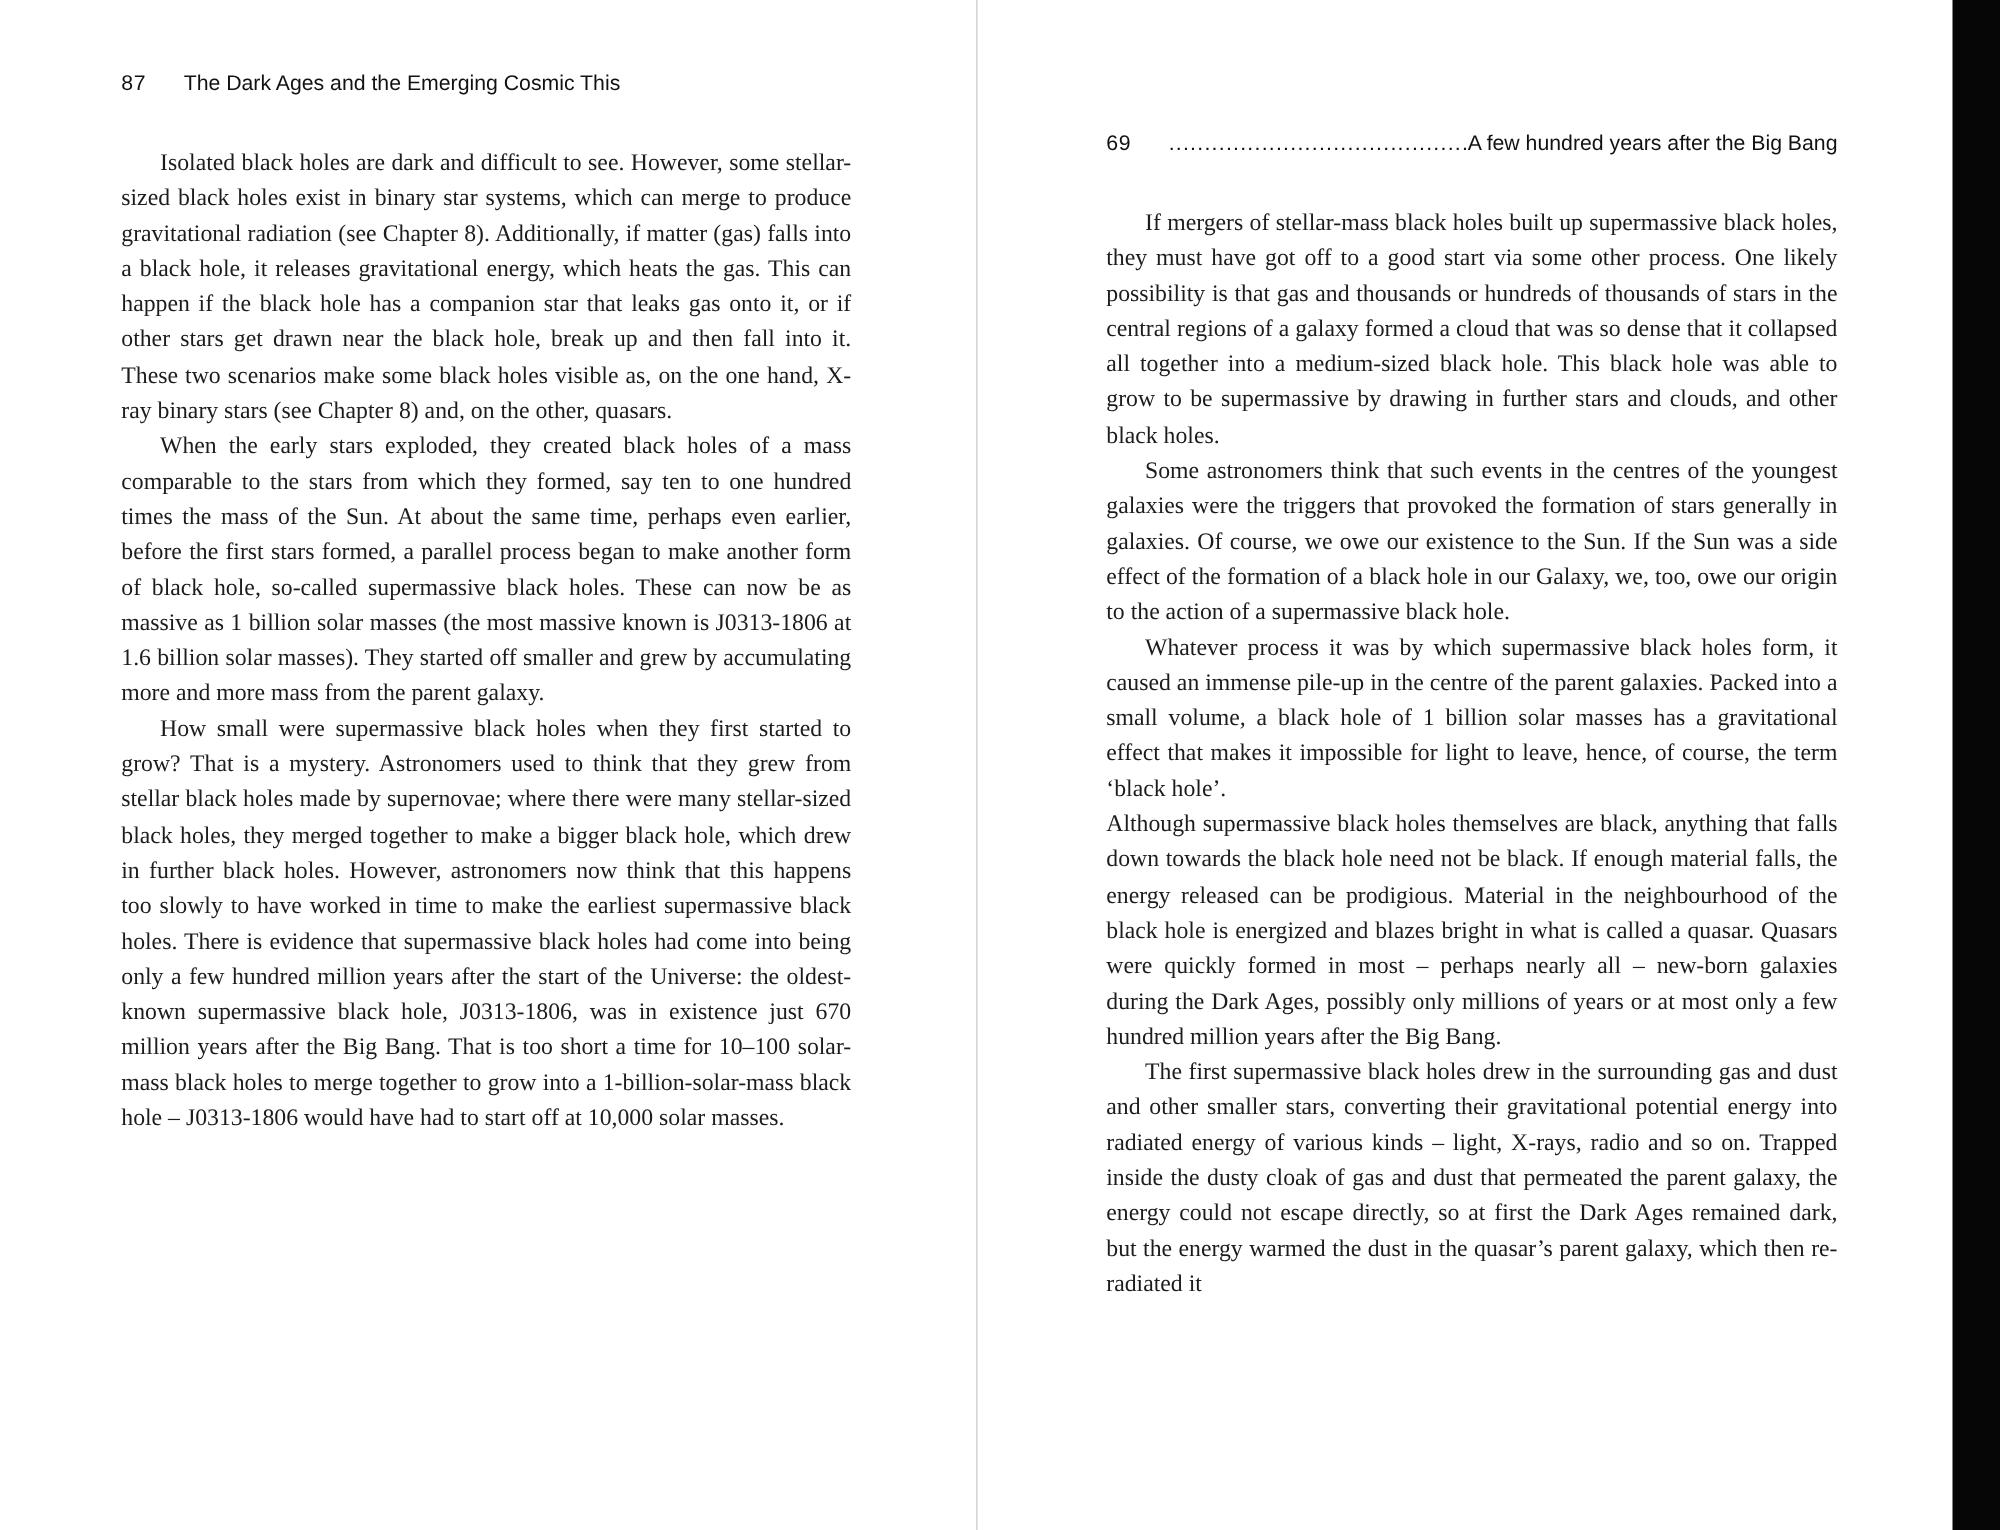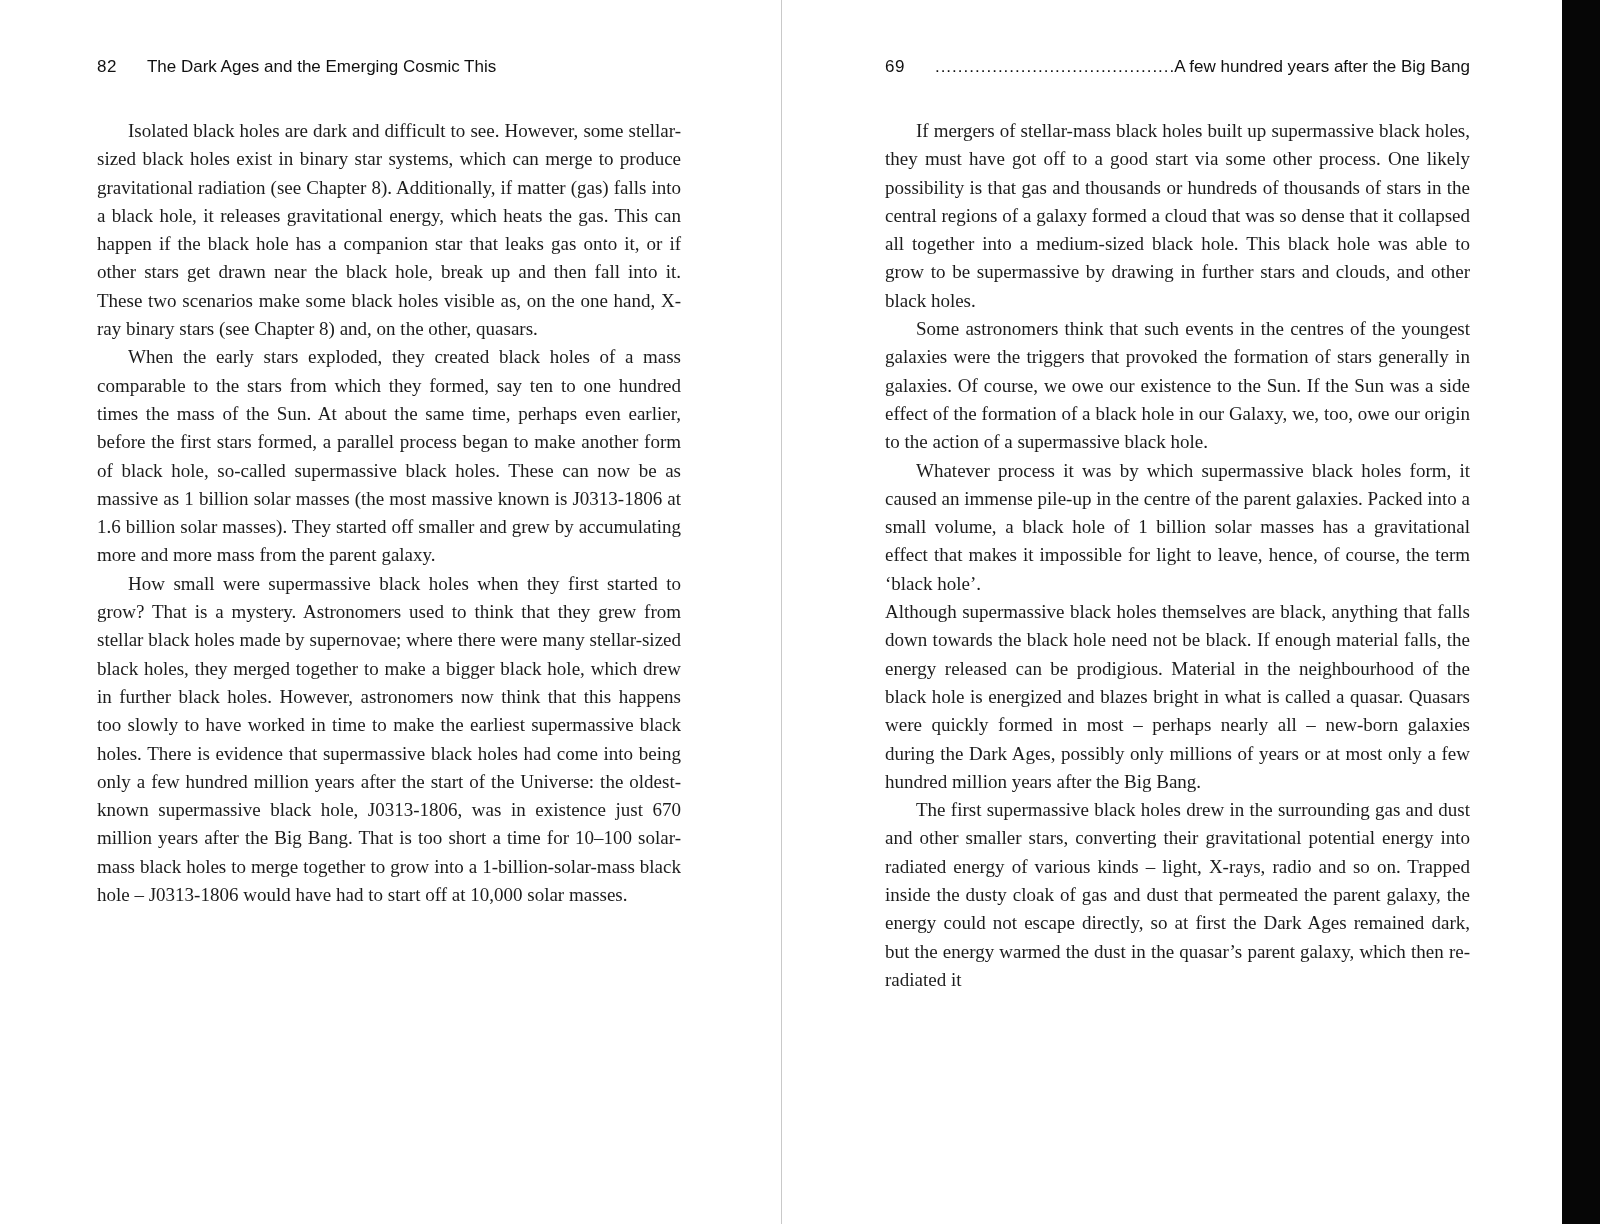--- a/index.html
+++ b/index.html
@@ -46,20 +46,21 @@
     color: #111111;
   }
   .running-head .pagenum {
     display: inline-block;
     margin-right: 30px;
     letter-spacing: 0.5px;
   }
   .running-head.rh-right {
     display: flex;
     align-items: flex-end;
+    margin-top: 48px;
   }
   .rh-right .leader {
     letter-spacing: 1px;
     overflow: hidden;
     flex: 0 1 auto;
   }
   .rh-right .title { white-space: nowrap; }
   .body-text {
     font-size: 19px;
     line-height: 28.3px;
@@ -76,21 +77,21 @@
     margin-top: 28px !important;
   }
 </style>
 </head>
 <body>
 
 <div class="spread">
 
   <div class="page page-left">
     <div class="running-head">
-      <span class="pagenum">82</span><span class="title">The Dark Ages and the Emerging Cosmic This</span>
+      <span class="pagenum">87</span><span class="title">The Dark Ages and the Emerging Cosmic This</span>
     </div>
     <div class="body-text">
       <p class="indent">Isolated black holes are dark and difficult to see. However, some stellar-sized black holes exist in binary star systems, which can merge to produce gravitational radiation (see Chapter 8). Additionally, if matter (gas) falls into a black hole, it releases gravitational energy, which heats the gas. This can happen if the black hole has a companion star that leaks gas onto it, or if other stars get drawn near the black hole, break up and then fall into it. These two scenarios make some black holes visible as, on the one hand, X-ray binary stars (see Chapter 8) and, on the other, quasars.</p>
       <p class="indent">When the early stars exploded, they created black holes of a mass comparable to the stars from which they formed, say ten to one hundred times the mass of the Sun. At about the same time, perhaps even earlier, before the first stars formed, a parallel process began to make another form of black hole, so-called supermassive black holes. These can now be as massive as 1 billion solar masses (the most massive known is J0313-1806 at 1.6 billion solar masses). They started off smaller and grew by accumulating more and more mass from the parent galaxy.</p>
       <p class="indent">How small were supermassive black holes when they first started to grow? That is a mystery. Astronomers used to think that they grew from stellar black holes made by supernovae; where there were many stellar-sized black holes, they merged together to make a bigger black hole, which drew in further black holes. However, astronomers now think that this happens too slowly to have worked in time to make the earliest supermassive black holes. There is evidence that supermassive black holes had come into being only a few hundred million years after the start of the Universe: the oldest-known supermassive black hole, J0313-1806, was in existence just 670 million years after the Big Bang. That is too short a time for 10–100 solar-mass black holes to merge together to grow into a 1-billion-solar-mass black hole – J0313-1806 would have had to start off at 10,000 solar masses.</p>
     </div>
   </div>
 
   <div class="page page-right">
     <div class="running-head rh-right">

